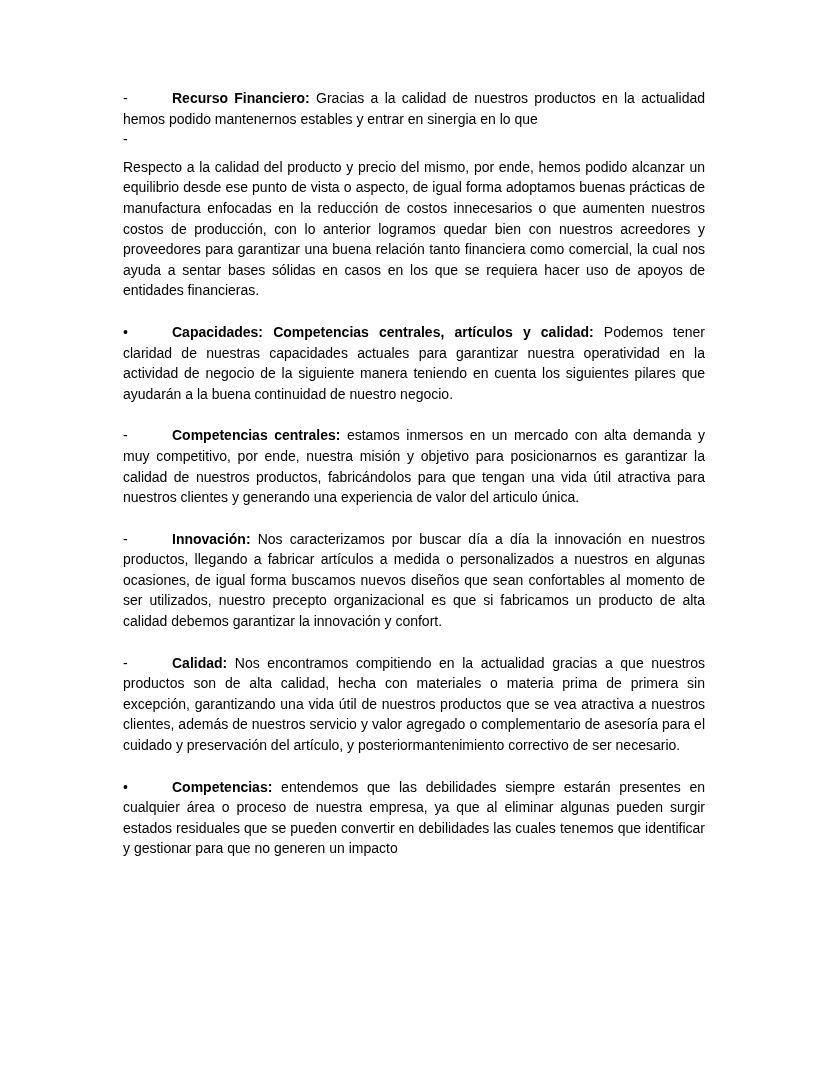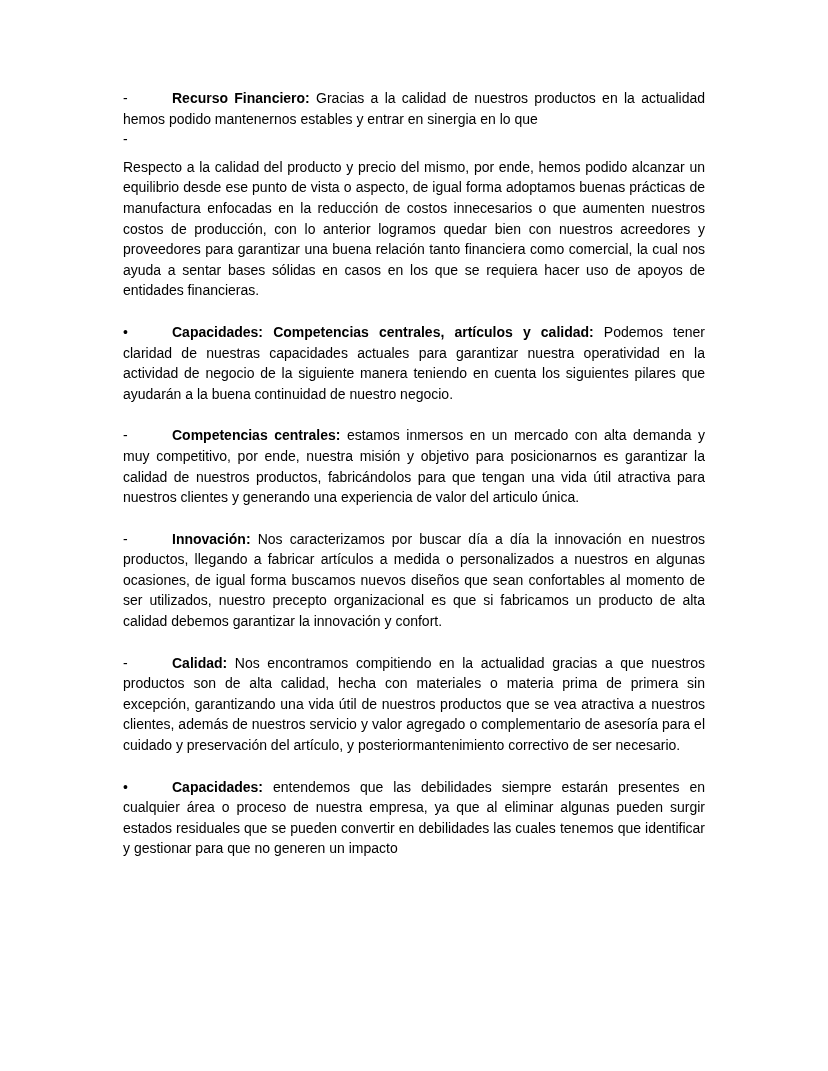--- a/index.html
+++ b/index.html
@@ -46,16 +46,16 @@
     <p class="para"><span>Respecto a la calidad del producto y precio del mismo, por ende, hemos podido alcanzar un equilibrio desde ese punto de vista o aspecto, de igual forma adoptamos buenas prácticas de manufactura enfocadas en la reducción de costos innecesarios o que aumenten nuestros costos de producción, con lo anterior logramos quedar bien con nuestros acreedores y proveedores para garantizar una buena relación tanto financiera como comercial, la cual nos ayuda a sentar bases sólidas en casos en los que se requiera hacer uso de apoyos de entidades financieras.</span></p>
 
     <p class="para"><span class="marker">•</span><span class="lead">Capacidades: Competencias centrales, artículos y calidad:</span> <span>Podemos tener claridad de nuestras capacidades actuales para garantizar nuestra operatividad en la actividad de negocio de la siguiente manera teniendo en cuenta los siguientes pilares que ayudarán a la buena continuidad de nuestro negocio.</span></p>
 
     <p class="para"><span class="marker">-</span><span class="lead">Competencias centrales:</span> <span>estamos inmersos en un mercado con alta demanda y muy competitivo, por ende, nuestra misión y objetivo para posicionarnos es garantizar la calidad de nuestros productos, fabricándolos para que tengan una vida útil atractiva para nuestros clientes y generando una experiencia de valor del articulo única.</span></p>
 
     <p class="para"><span class="marker">-</span><span class="lead">Innovación:</span> <span>Nos caracterizamos por buscar día a día la innovación en nuestros productos, llegando a fabricar artículos a medida o personalizados a nuestros en algunas ocasiones, de igual forma buscamos nuevos diseños que sean confortables al momento de ser utilizados, nuestro precepto organizacional es que si fabricamos un producto de alta calidad debemos garantizar la innovación y confort.</span></p>
 
     <p class="para"><span class="marker">-</span><span class="lead">Calidad:</span> <span>Nos encontramos compitiendo en la actualidad gracias a que nuestros productos son de alta calidad, hecha con materiales o materia prima de primera sin excepción, garantizando una vida útil de nuestros productos que se vea atractiva a nuestros clientes, además de nuestros servicio y valor agregado o complementario de asesoría para el cuidado y preservación del artículo, y posteriormantenimiento correctivo de ser necesario.</span></p>
 
-    <p class="para"><span class="marker">•</span><span class="lead">Capacidades:</span> <span>entendemos que las debilidades siempre estarán presentes en cualquier área o proceso de nuestra empresa, ya que al eliminar algunas pueden surgir estados residuales que se pueden convertir en debilidades las cuales tenemos que identificar y gestionar para que no generen un impacto</span></p>
+    <p class="para"><span class="marker">•</span><span class="lead">Competencias:</span> <span>entendemos que las debilidades siempre estarán presentes en cualquier área o proceso de nuestra empresa, ya que al eliminar algunas pueden surgir estados residuales que se pueden convertir en debilidades las cuales tenemos que identificar y gestionar para que no generen un impacto</span></p>
 
   </div>
 </div>
 
 </body></html>

